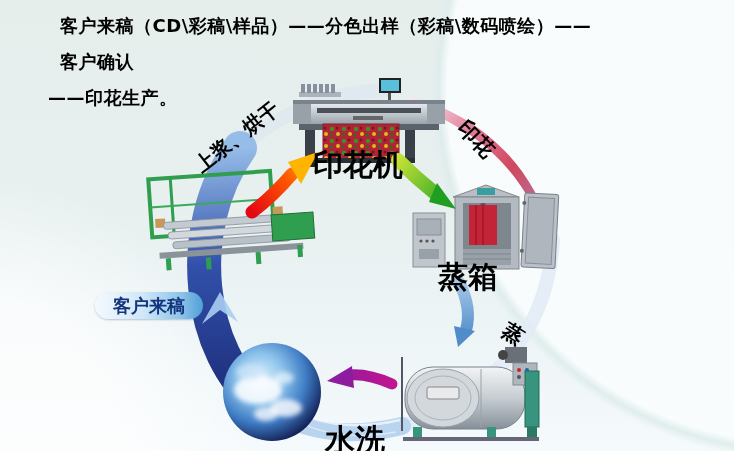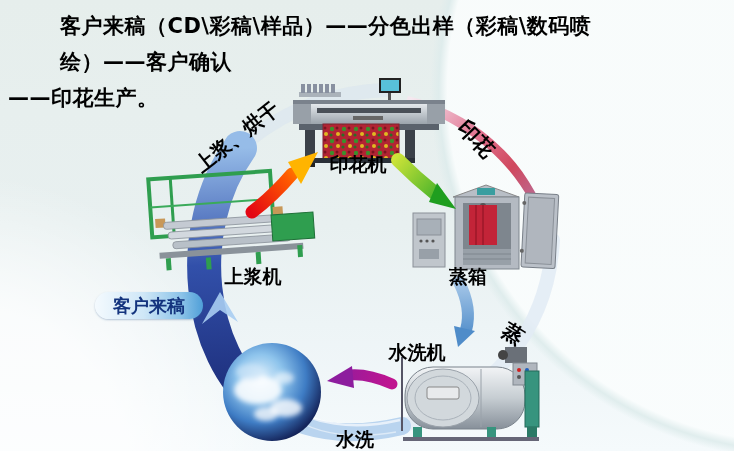--- a/index.html
+++ b/index.html
@@ -6,28 +6,28 @@
   #stage{
     position:relative; width:734px; height:451px; overflow:hidden;
     font-family:"DejaVu Sans","Liberation Sans",sans-serif;
     background:
       radial-gradient(circle 300px at -5% 105%, rgba(255,255,255,.75) 55%, rgba(255,255,255,0) 100%),
       radial-gradient(circle 430px at 109% 20%, rgba(250,253,253,.9) 82%, rgba(222,236,236,.9) 84%, rgba(250,253,253,0) 86%),
       linear-gradient(180deg,#e6eeec 0%,#e8f0f0 50%,#edf4f6 72%,#f5fafc 100%);
   }
   .hdr{
     position:absolute; left:0; top:8px; width:609px; color:#000;
-    font-weight:bold; font-size:21px; line-height:36px; letter-spacing:.5px;
+    font-weight:bold; font-size:18px; line-height:36px; letter-spacing:.5px;
   }
   .hdr .l1{ padding-left:60px; }
-  .hdr .l2{ padding-left:8px; }
+  .hdr .l2{ padding-left:8px;margin-left:40px; }
   svg.scene{ position:absolute; left:0; top:0; }
   .lbl{
     position:absolute; font-weight:bold; color:#000; white-space:nowrap;
-    transform:translate(-50%,-50%); font-size:19px;
+    transform:translate(-50%,-50%); font-size:30px;
   }
   .lbl.rot-neg{ transform:translate(-50%,-50%) rotate(-38deg); font-size:20px;}
   .lbl.rot-pos{ transform:translate(-50%,-50%) rotate(46deg); font-size:21px;}
   .lbl.rot-steam{ transform:translate(-50%,-50%) rotate(32deg); font-size:21px;}
   .badge{
     position:absolute; left:95px; top:292px; width:108px; height:27px;
     border-radius:14px; display:flex; align-items:center; justify-content:center;
     background:linear-gradient(90deg,#f4fafe 0%,#cfe7f7 45%,#8cc3e8 80%,#4f9fd8 100%);
     color:#14347e; font-weight:bold; font-size:18px;
     box-shadow:0 1px 2px rgba(60,100,150,.35);
@@ -238,23 +238,21 @@
         <polygon points="458,347 454,326 475,331" fill="#4f8cc9"></polygon>
       </g>
       <g>
         <path d="M 392,384 C 376,377 362,374 350,375" fill="none" stroke="url(#gradMagArr)" stroke-width="11" stroke-linecap="round"></path>
         <polygon points="327,381 352,366 354,388" fill="#8d1d9e"></polygon>
       </g>
     </g>
   </svg>
 
   <div class="lbl" style="left:358px;top:165px">印花机</div>
-  <div class="lbl" style="left:253px;top:277px">上浆机</div>
   <div class="lbl" style="left:468px;top:277px">蒸箱</div>
-  <div class="lbl" style="left:417px;top:353px">水洗机</div>
 
   <div class="lbl rot-neg" style="left:237px;top:137px">上浆、烘干</div>
   <div class="lbl rot-pos" style="left:476px;top:139px">印花</div>
   <div class="lbl rot-steam" style="left:513px;top:334px">蒸</div>
   <div class="lbl" style="left:355px;top:440px">水洗</div>
 
   <div class="badge">客户来稿</div>
 
 </div>
 

